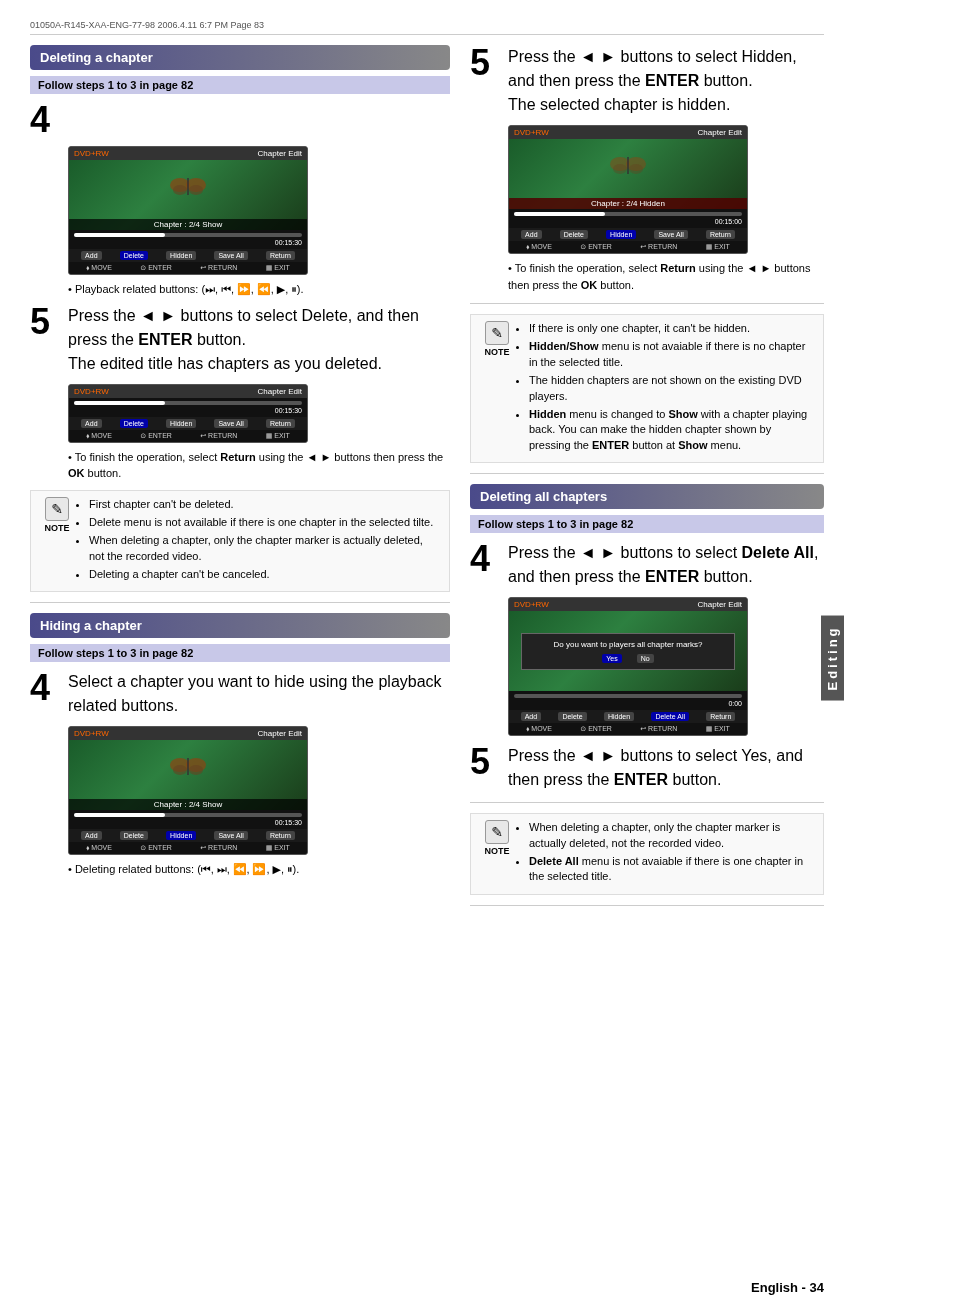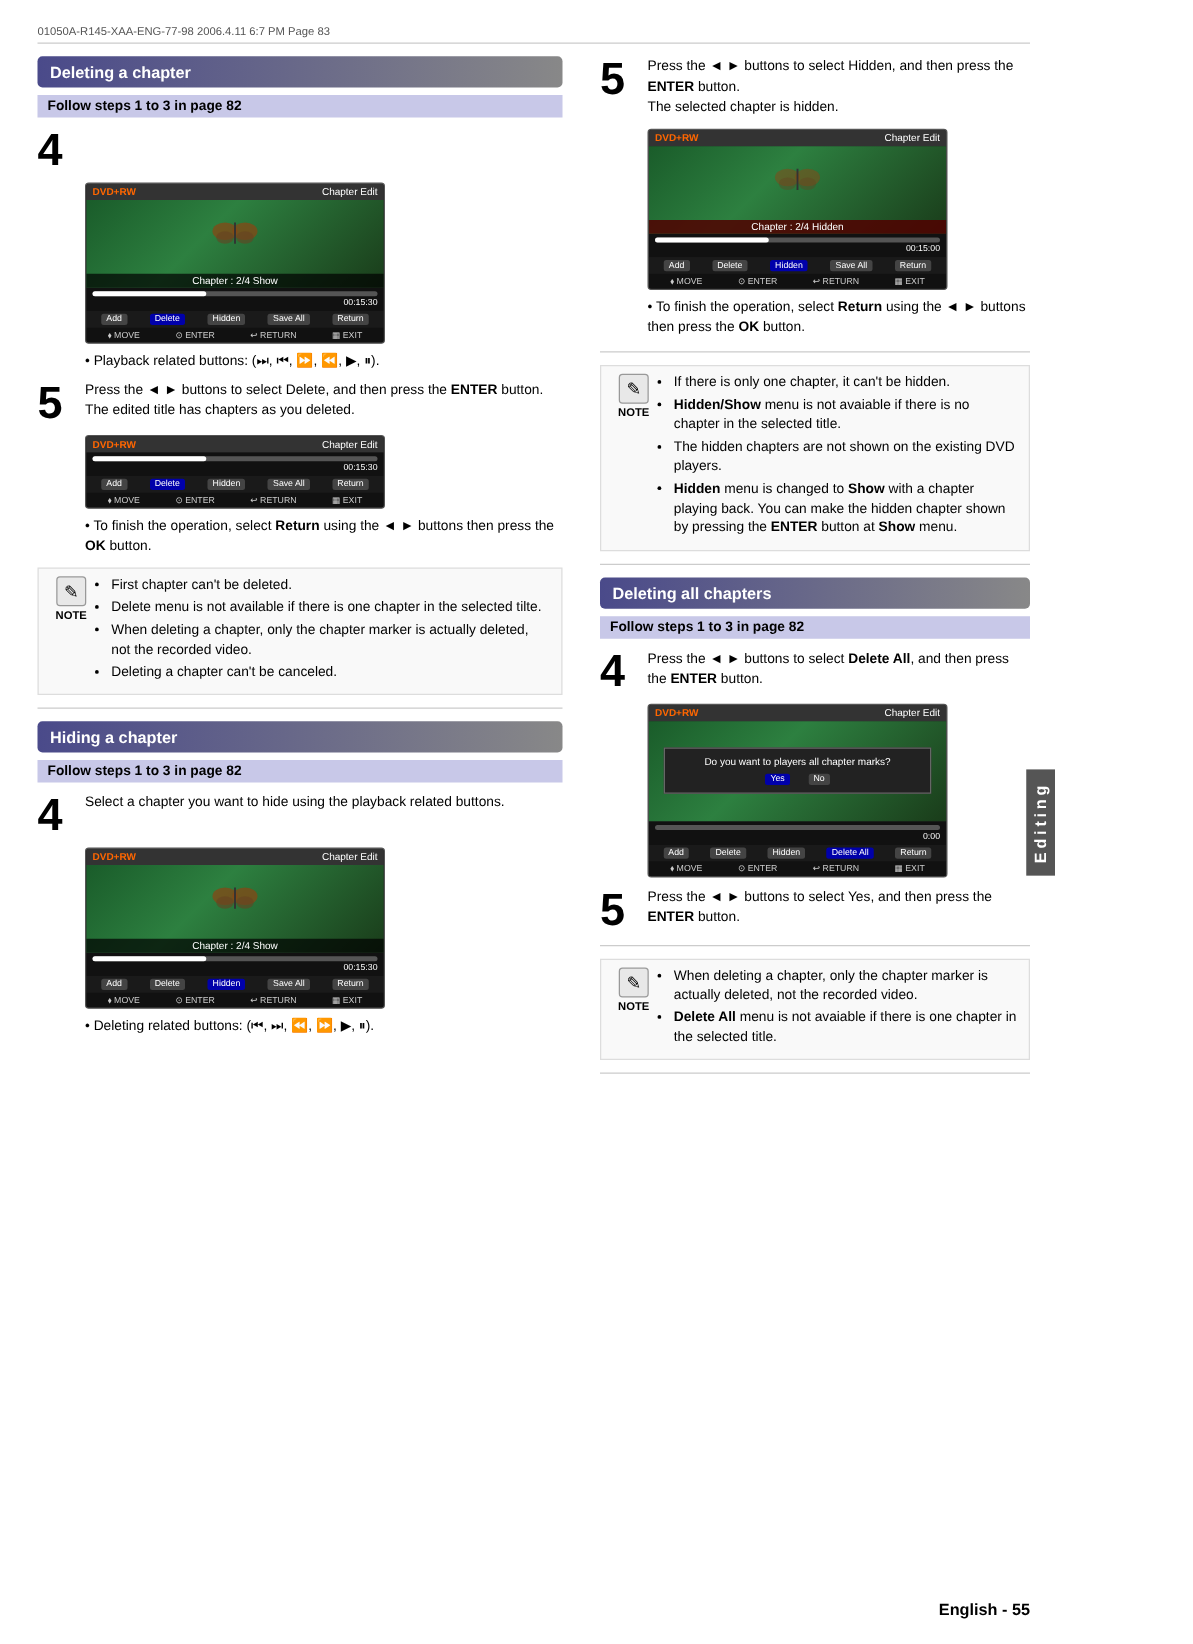--- a/index.html
+++ b/index.html
@@ -22,21 +22,21 @@
       font-size: 9px;
       color: #555;
       border-bottom: 1px solid #ccc;
       padding-bottom: 4px;
       margin-bottom: 10px;
       display: flex;
       justify-content: space-between;
     }
     .columns {
       display: flex;
-      gap: 30px;
+      gap: 20px;
     }
     .col-left {
       width: 420px;
       flex-shrink: 0;
     }
     .col-right {
       flex: 1;
     }
     .section-header {
       background: linear-gradient(to right, #4a4a8a, #888);
@@ -62,21 +62,21 @@
     .step-number {
       font-size: 36px;
       font-weight: bold;
       color: #000;
       line-height: 1;
       margin-right: 8px;
       flex-shrink: 0;
       width: 30px;
     }
     .step-text {
-      font-size: 11px;
+      font-size: 16px;
       line-height: 1.5;
       flex: 1;
     }
     .step-text b { font-weight: bold; }
     .dvd-screen {
       background: #222;
       border: 1px solid #555;
       border-radius: 3px;
       width: 240px;
       margin: 6px 0 6px 38px;
@@ -84,21 +84,21 @@
       font-size: 9px;
     }
     .dvd-screen-header {
       display: flex;
       justify-content: space-between;
       background: #333;
       color: #fff;
       padding: 2px 5px;
       font-size: 8px;
     }
-    .dvd-screen-header .dvd-logo { color: #f60; font-weight: bold; font-size: 8px; }
+    .dvd-screen-header .dvd-logo { color: #f60; font-weight: normal; font-size: 8px; }
     .dvd-screen-header .chapter-edit { color: #fff; font-size: 8px; }
     .dvd-thumbnail {
       background: linear-gradient(135deg, #1a5c2a 0%, #2d8040 40%, #1a3c1a 100%);
       height: 70px;
       display: flex;
       align-items: flex-end;
       justify-content: center;
       position: relative;
     }
     .dvd-thumbnail-butterfly {
@@ -529,15 +529,15 @@
       </div>
 
       <hr class="divider">
 
     </div>
 
   </div>
 
   <div style="position:absolute; right:10px; top:50%; transform:translateY(-50%); writing-mode:vertical-rl; transform:rotate(180deg) translateY(50%); background:#555; color:#fff; padding:10px 4px; font-size:13px; font-weight:bold; letter-spacing:3px;">Editing</div>
 
-  <div class="page-number">English - 55</div>
+  <div class="page-number">English - 34</div>
 
 </div>
 
 </body></html>

